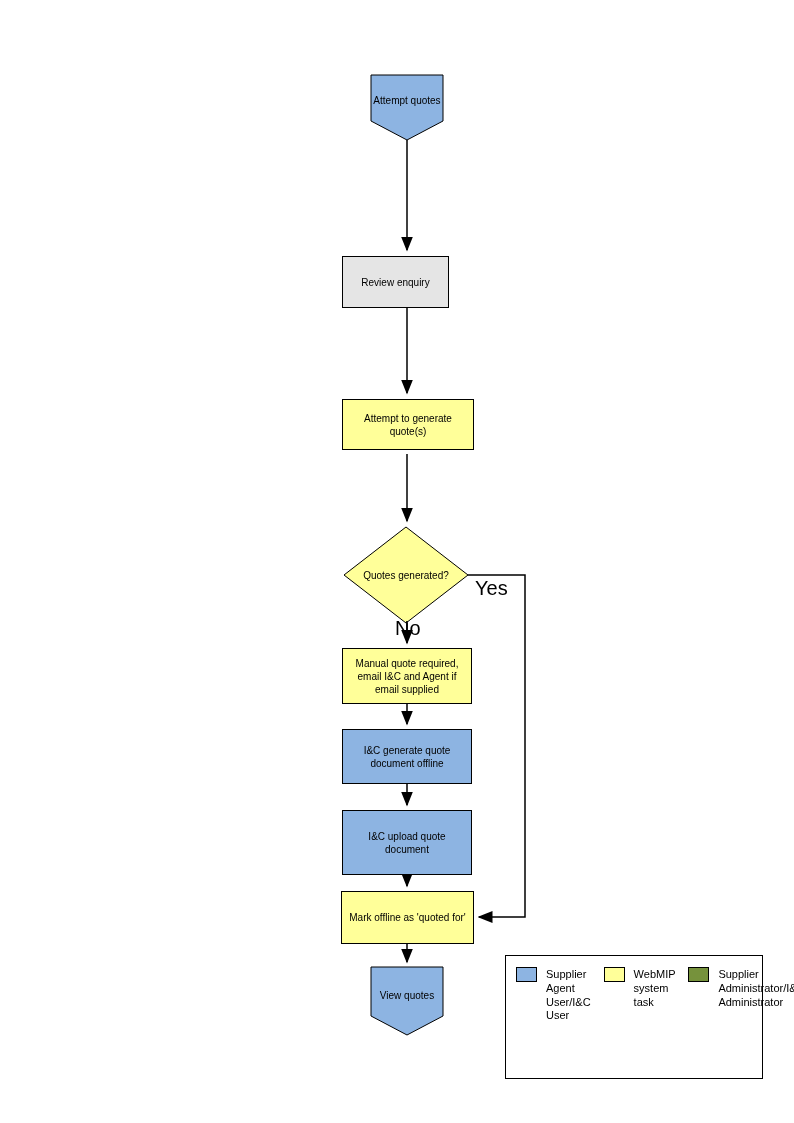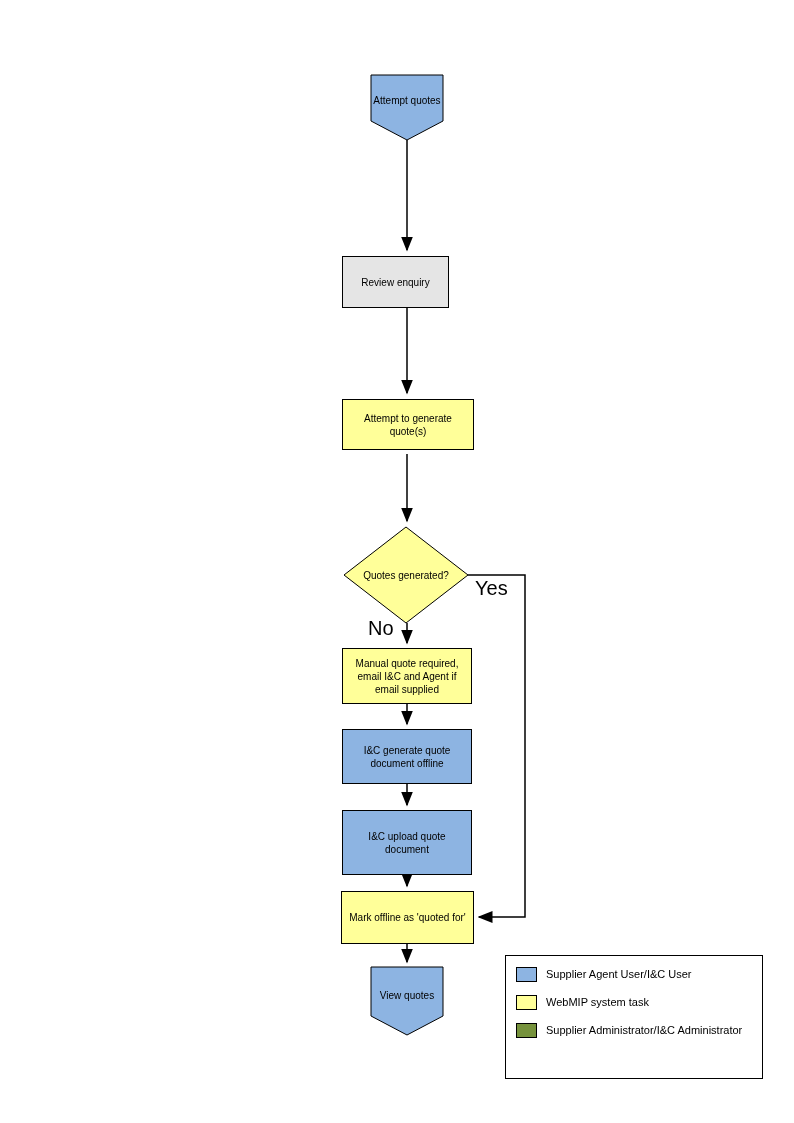--- a/index.html
+++ b/index.html
@@ -47,21 +47,20 @@
   .legend {
     position: absolute;
     left: 505px;
     top: 955px;
     width: 258px;
     height: 124px;
     border: 1px solid #000000;
     box-sizing: border-box;
     padding: 11px 10px;
     display: flex;
-    flex-direction: column;
     gap: 13px;
   }
   .legend-row {
     display: flex;
     align-items: flex-start;
     gap: 9px;
     font-size: 11px;
     line-height: 1.25;
   }
   .swatch {
@@ -104,21 +103,21 @@
   </svg>
 
   <div class="shape-label" style="left:371px; top:82px; width:72px; height:36px;">Attempt quotes</div>
 
   <div class="shape-label" style="left:346px; top:557px; width:120px; height:36px;">Quotes generated?</div>
 
   <div class="shape-label" style="left:371px; top:985px; width:72px; height:20px;">View quotes</div>
 
   <div class="branch-label" style="left:475px; top:578px;">Yes</div>
 
-  <div class="branch-label" style="left:368px; top:618px;">No</div>
+  <div class="branch-label" style="left:395px; top:618px;">No</div>
 
   <div class="node" style="left: 342px; top: 256px; width: 107px; height: 52px; background-color: #e5e5e5;">Review enquiry</div>
 
   <div class="node" style="left: 342px; top: 399px; width: 132px; height: 51px; background-color: rgb(255, 255, 153);">Attempt to generate quote(s)</div>
 
   <div class="node" style="left: 342px; top: 648px; width: 130px; height: 56px; background-color: rgb(255, 255, 153);">Manual quote required, email I&amp;C and Agent if email supplied</div>
 
   <div class="node" style="left: 342px; top: 729px; width: 130px; height: 55px; background-color: rgb(141, 180, 226);">I&amp;C generate quote document offline</div>
 
   <div class="node" style="left: 342px; top: 810px; width: 130px; height: 65px; background-color: rgb(141, 180, 226);">I&amp;C upload quote document</div>

